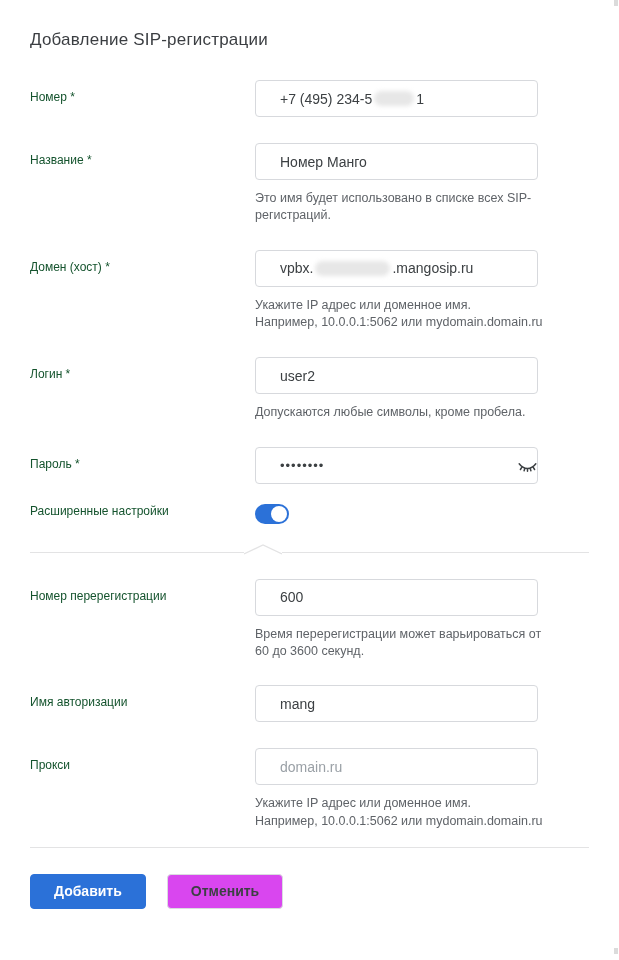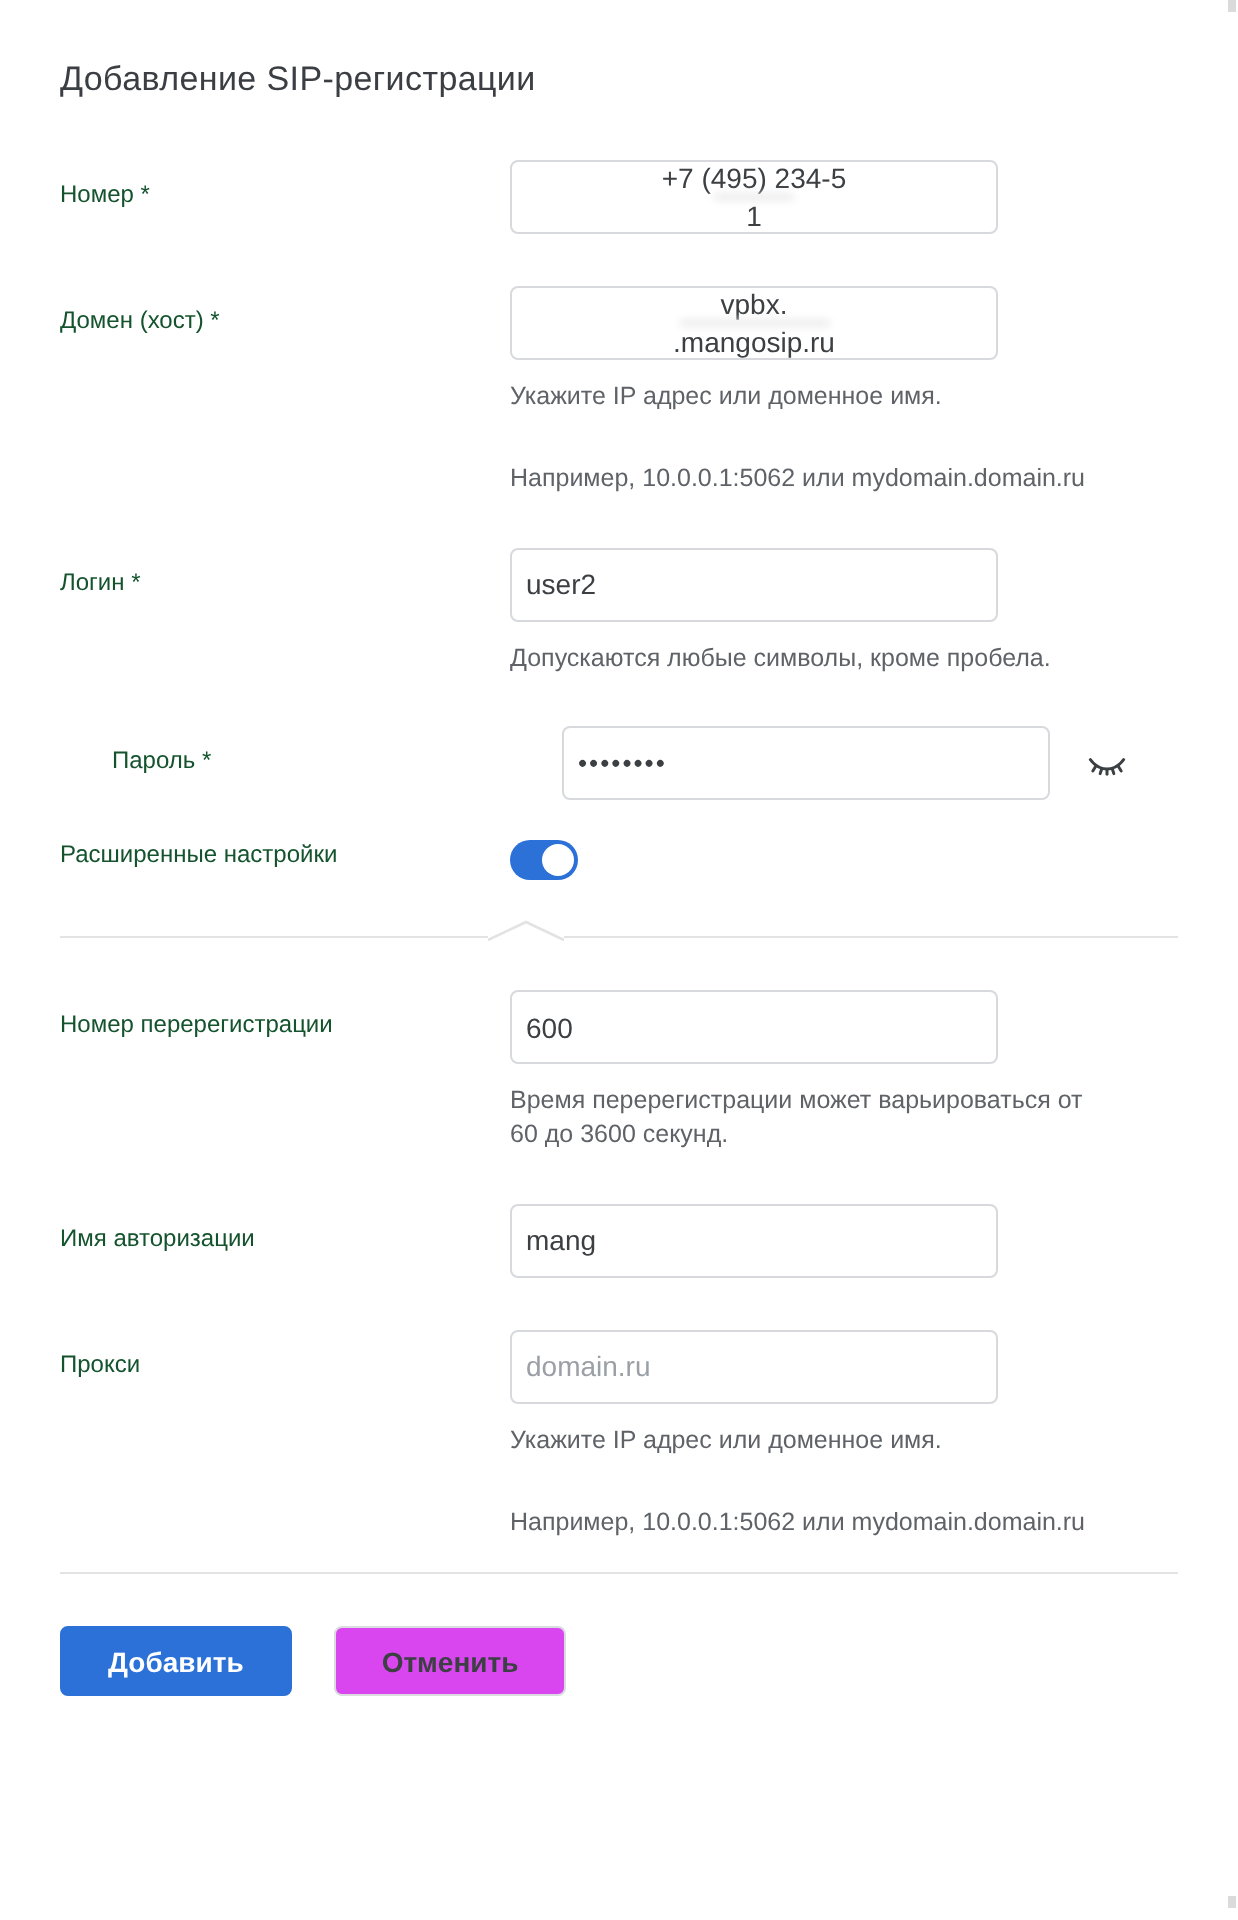--- a/index.html
+++ b/index.html
@@ -11,48 +11,48 @@
   h1.title { font-size: 17px; font-weight: 400; color: #3b3e42; letter-spacing: .2px; margin: 0 0 30px 0; }
 
   .row { display: flex; align-items: flex-start; margin-bottom: 26px; }
   .row .label { width: 225px; flex: 0 0 225px; font-size: 12px; color: #14532d; padding-top: 10px; line-height: 1.25; }
   .row.center { align-items: flex-start; }
   .row.center .label { padding-top: 0; }
 
   .control { width: 300px; }
 
   .input {
-    width: 244px; height: 37px;
+    width: 283px; height: 37px;
     border: 1px solid #d7d9dd; border-radius: 4px;
-    padding: 0 7px; font-size: 14px; color: #3c4043; background: #fff;
-    font-family: inherit; display: block; flex-direction: column;
+    padding: 0 24px; font-size: 14px; color: #3c4043; background: #fff;
+    font-family: inherit; display: block;
   }
   input.input { outline: none; }
   input.input::placeholder { color: #9aa0a6; opacity: 1; }
 
   .fake-input { display: flex; align-items: center; white-space: nowrap; }
 
   .redacted { display: inline-block; height: 15px; border-radius: 8px; background: #e7e7e7; filter: blur(2px); margin: 0 2px; }
   .redacted.num { width: 40px; }
   .redacted.dom { width: 75px; }
 
   .hint { width: 300px; font-size: 12.5px; color: #5f6368; line-height: 1.34; margin-top: 10px; }
-  .hint + .hint { margin-top: 24px; }
+  .hint + .hint { margin-top: 1px; }
 
   .input-wrap { position: relative; width: 293px; }
   .input.password { letter-spacing: 1px; font-size: 13px; padding-right: 42px; }
   .eye-btn { position: absolute; right: 10px; top: 9px; width: 22px; height: 20px; background: none; border: none; cursor: pointer; padding: 0; line-height: 0; }
 
   .toggle { width: 34px; height: 20px; border-radius: 10px; background: #2b71d8; position: relative; cursor: pointer; }
   .toggle .knob { position: absolute; top: 2px; right: 2px; width: 16px; height: 16px; border-radius: 50%; background: #ffffff; }
 
   .divider { border-top: 1px solid #e3e3e4; position: relative; margin-bottom: 26px; }
   .divider .notch { position: absolute; left: 214px; top: -9px; background: #ffffff; }
 
-  .row.password-row { margin-bottom: 20px; margin-left: 26px; }
+  .row.password-row { margin-bottom: 20px; }
   .row.toggle-row { margin-bottom: 28px; }
   .row.proxy-row { margin-bottom: 17px; }
 
   .actions { display: flex; gap: 21px; margin-top: 26px; }
   .btn { height: 35px; border-radius: 4px; font-size: 14px; font-family: inherit; cursor: pointer; padding: 0 23px; }
   .btn.primary { background: #2b71d8; color: #ffffff; border: 1px solid #2b71d8; font-weight: 700; }
   .btn.secondary { background: #d946ef; color: #3c4043; border: 1px solid #dadce0; font-weight: 600; }
 
   .scroll-artifact { position: absolute; right: 1px; width: 4px; height: 6px; background: #bdbdbd; opacity: .55; }
   .scroll-artifact.top { top: 0; }
@@ -72,20 +72,27 @@
     <div class="label">Номер *</div>
     <div class="control">
       <div class="input fake-input">
         <span>+7 (495) 234-5</span>
         <span class="redacted num"></span>
         <span>1</span>
       </div>
     </div>
   </div>
 
+  <div class="row">
+    <div class="label">Название *</div>
+    <div class="control">
+      <input class="input" type="text" value="Номер Манго" style="">
+      <div class="hint">Это имя будет использовано в списке всех SIP-регистраций.</div>
+    </div>
+  </div>
 
   <div class="row">
     <div class="label">Домен (хост) *</div>
     <div class="control">
       <div class="input fake-input">
         <span>vpbx.</span>
         <span class="redacted dom"></span>
         <span>.mangosip.ru</span>
       </div>
       <div class="hint">Укажите IP адрес или доменное имя.</div>

